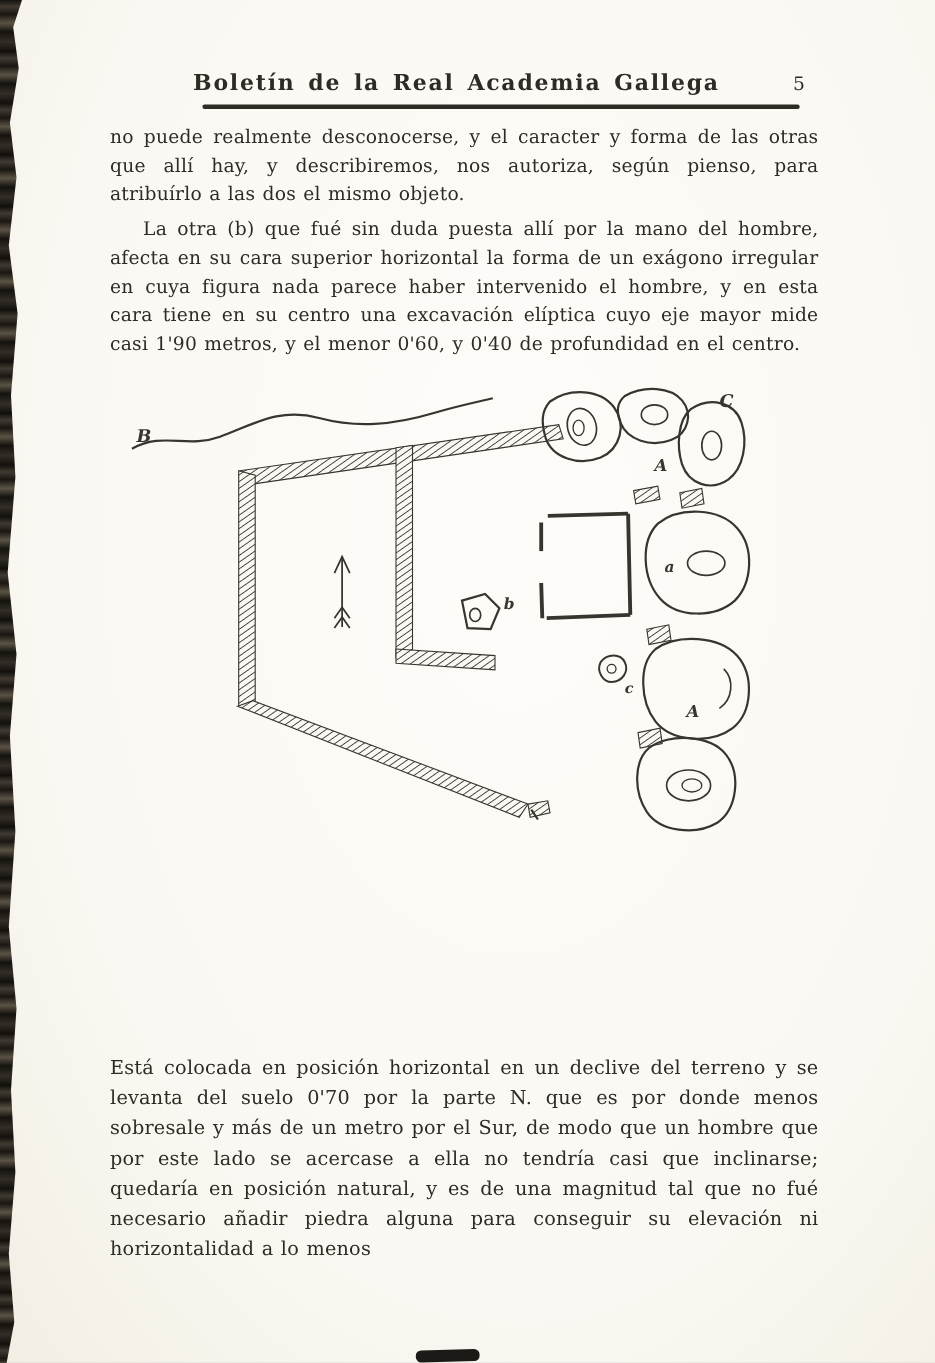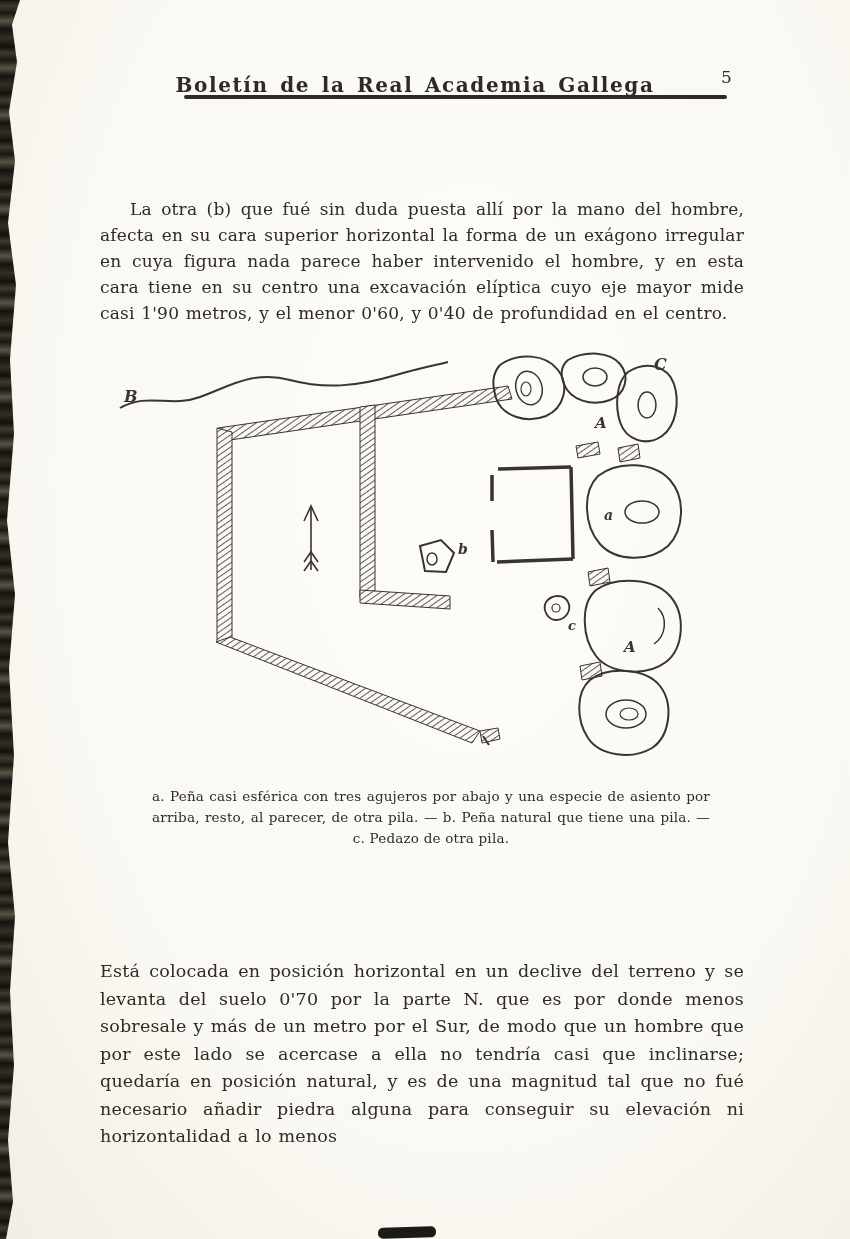--- a/index.html
+++ b/index.html
@@ -14,21 +14,21 @@
     background:
       repeating-linear-gradient(180deg,
         #15130f 0px, #403a31 6px, #1a1712 13px, #5a5244 21px,
         #15130f 29px, #332e26 38px, #120f0c 47px);
     clip-path: polygon(0 0, 20px 0, 12px 2%, 17px 5%, 9px 9%, 15px 13%, 8px 18%,
       16px 23%, 10px 29%, 14px 35%, 7px 42%, 15px 48%, 9px 54%, 14px 61%,
       8px 68%, 15px 74%, 10px 80%, 14px 86%, 8px 92%, 13px 97%, 6px 100%, 0 100%);
   }
   .header-title {
     position:absolute; top:63px; left:115px; width:600px; text-align:center;
-    font-size:20px; font-weight:700; letter-spacing:1.6px; word-spacing:3px;margin-top:10px;
+    font-size:20px; font-weight:700; letter-spacing:1.6px; word-spacing:3px;
   }
   .page-number { position:absolute; top:67px; left:721px; font-size:17px; }
   .header-rule { position:absolute; top:95px; left:184px; width:543px; height:3.5px; background:#2e2b25; border-radius:2px; }
   .body-text {
     position:absolute; left:100px; width:644px; margin:0;
     font-size:17px; line-height:26px; text-align:justify;
     letter-spacing:0.2px; word-spacing:1px;
   }
   .p1 { top:112px; }
   .p2 { top:196px; text-indent:30px; }
@@ -54,20 +54,21 @@
 <div id="page">
 
   <div class="scan-edge"></div>
 
   <header>
     <div class="header-title">Boletín de la Real Academia Gallega</div>
     <div class="page-number">5</div>
     <div class="header-rule"></div>
   </header>
 
+  <p class="body-text p1">no puede realmente desconocerse, y el caracter y forma de las otras que allí hay, y describiremos, nos autoriza, según pienso, para atribuírlo a las dos el mismo objeto.</p>
   <p class="body-text p2">La otra (b) que fué sin duda puesta allí por la mano del hombre, afecta en su cara superior horizontal la forma de un exágono irregular en cuya figura nada parece haber intervenido el hombre, y en esta cara tiene en su centro una excavación elíptica cuyo eje mayor mide casi 1'90 metros, y el menor 0'60, y 0'40 de profundidad en el centro.</p>
 
   <figure class="figure">
     <svg viewBox="0 0 628 420" width="628" height="420">
       <defs>
         <pattern id="hatch" patternUnits="userSpaceOnUse" width="5" height="5" patternTransform="rotate(55)">
           <rect width="5" height="5" fill="#faf8f2"></rect>
           <line x1="0" y1="0" x2="0" y2="5" stroke="#38352e" stroke-width="1.6"></line>
         </pattern>
       </defs>
@@ -147,19 +148,18 @@
 
       <text x="556" y="20" font-size="16">C</text>
       <text x="497" y="78" font-size="15">A</text>
       <text x="506" y="170" font-size="14">a</text>
       <text x="470" y="280" font-size="13">c</text>
       <text x="526" y="302" font-size="15">A</text>
     </svg>
   </figure>
 
   <div class="caption">
-    <p>a. Peña casi esférica con tres agujeros por abajo y una especie de asiento por arriba, resto, al parecer, de otra pila. — b. Peña natural que tiene una pila. — c. Pedazo de otra pila.</p>
   </div>
 
   <p class="body-text p3">Está colocada en posición horizontal en un declive del terreno y se levanta del suelo 0'70 por la parte N. que es por donde menos sobresale y más de un metro por el Sur, de modo que un hombre que por este lado se acercase a ella no tendría casi que inclinarse; quedaría en posición natural, y es de una magnitud tal que no fué necesario añadir piedra alguna para conseguir su elevación ni horizontalidad a lo menos</p>
 
   <div class="bottom-mark"></div>
 </div>
 
 </body></html>

